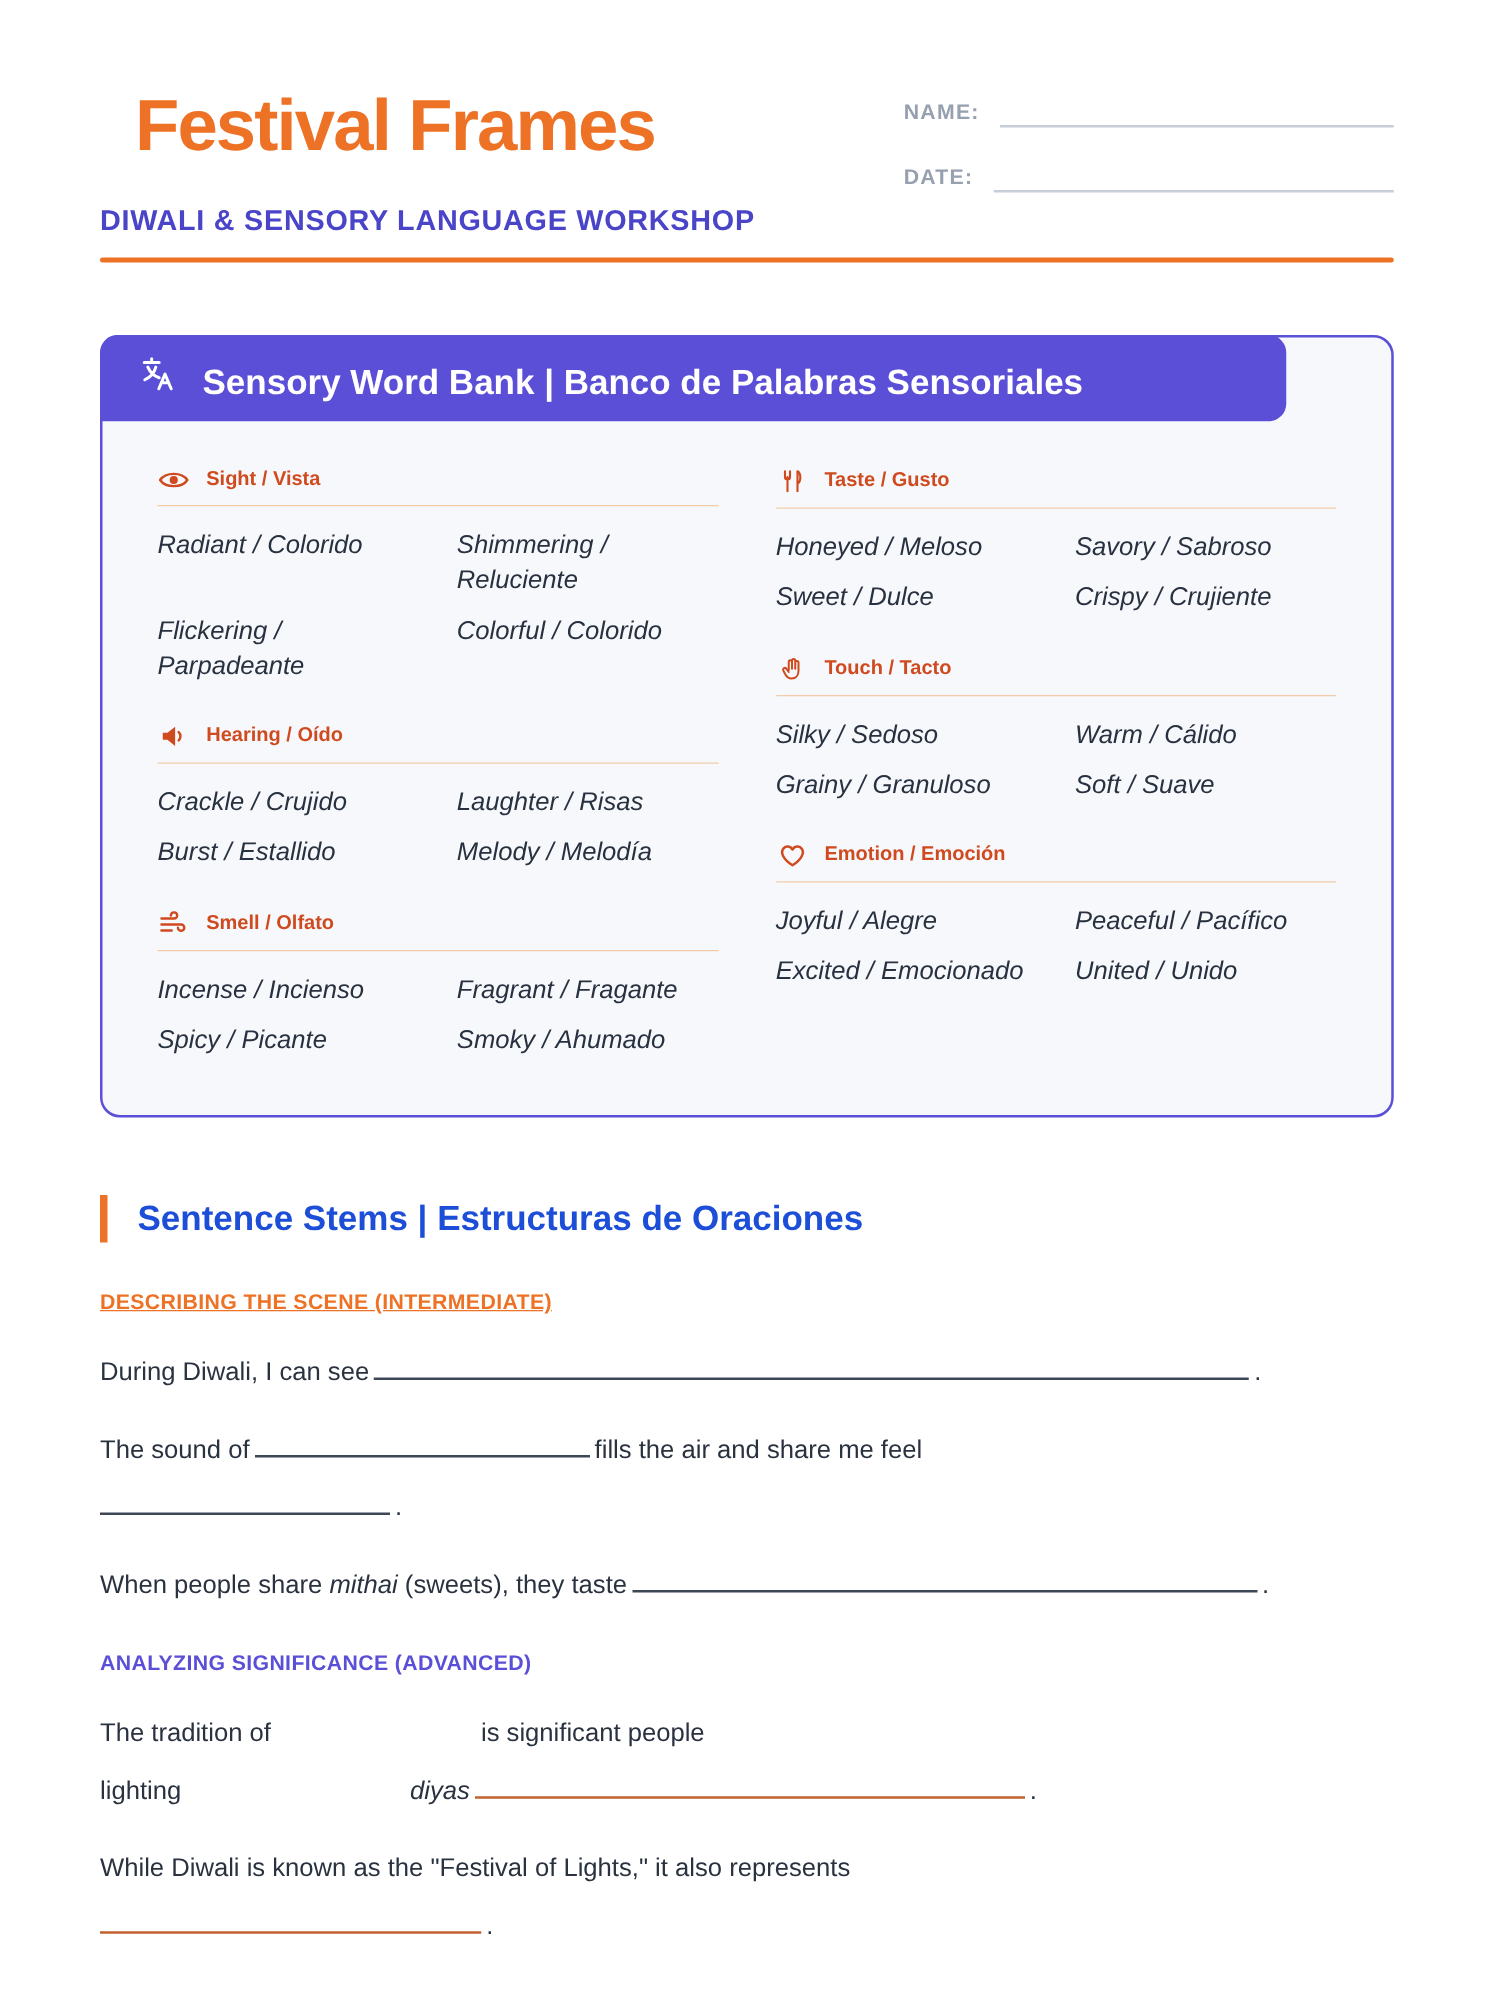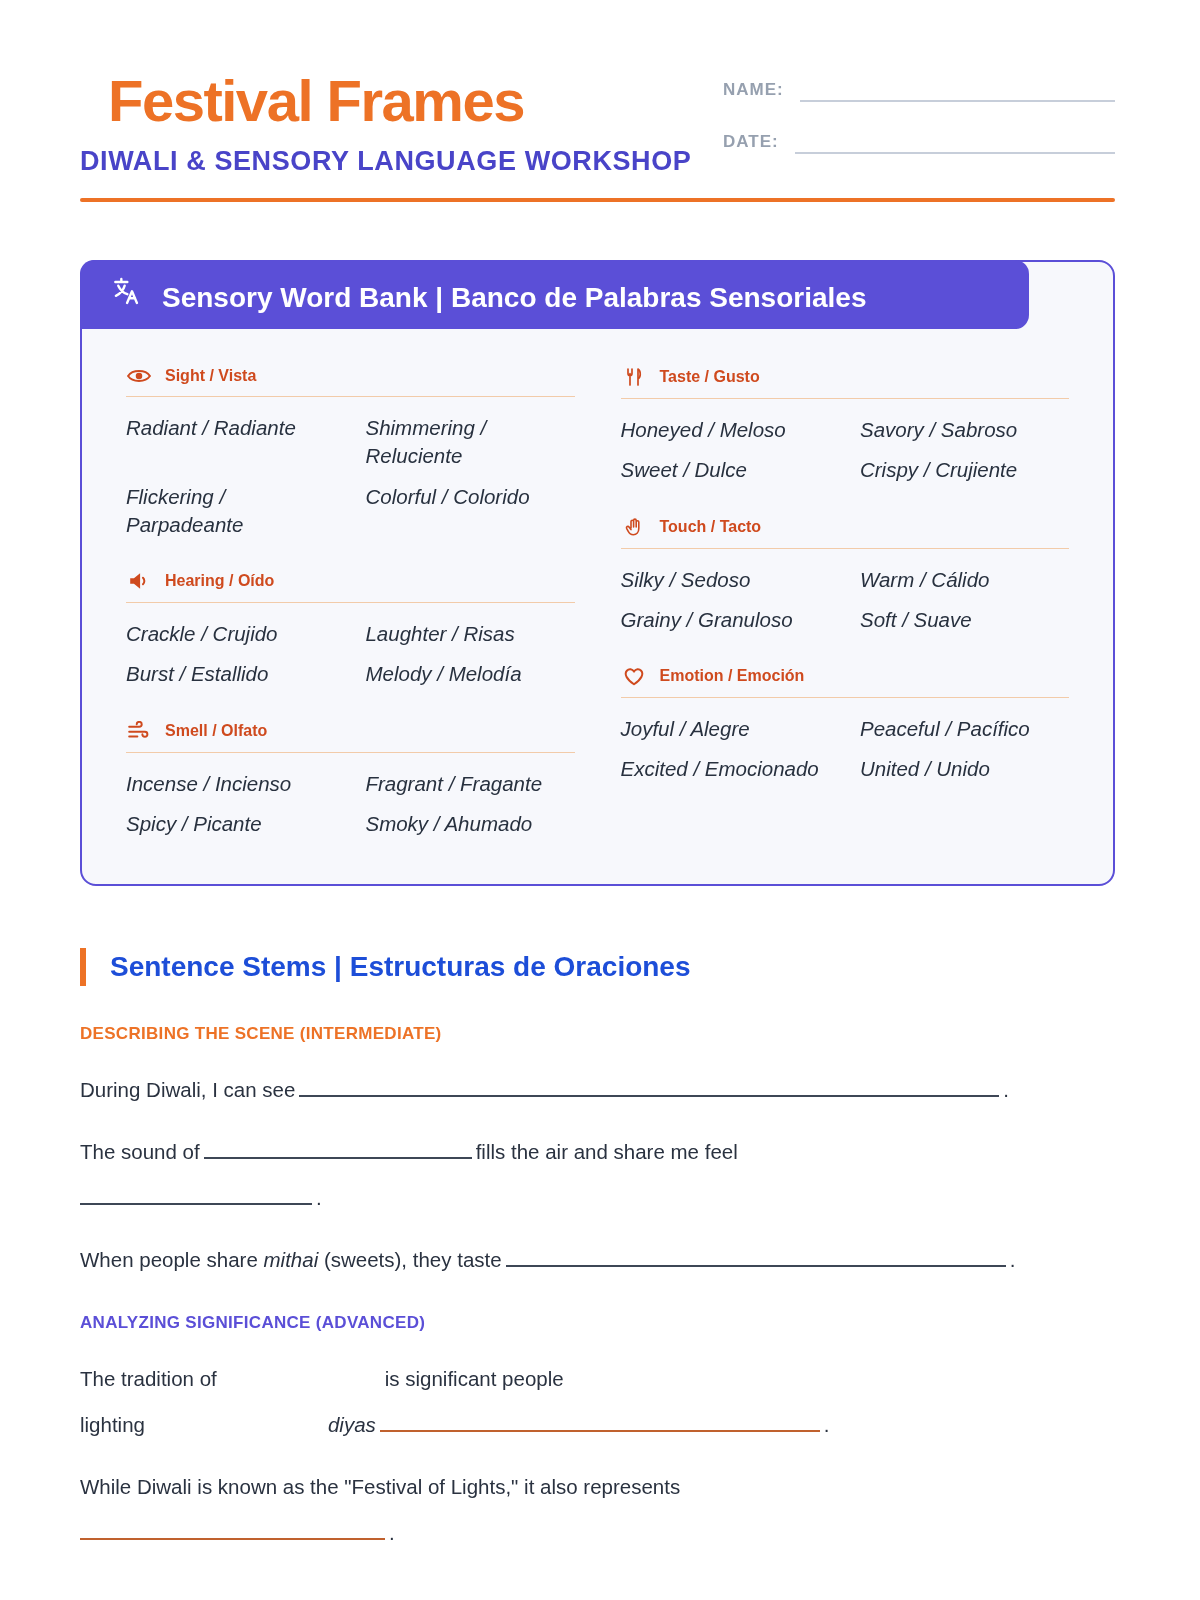--- a/index.html
+++ b/index.html
@@ -14,21 +14,21 @@
   }
   .page { padding:72px 85px 0 80px; }
 
   
   .header-row { display:flex; justify-content:space-between; align-items:flex-start; }
   .brand-title {
     font-size:58px; font-weight:800; letter-spacing:-1.5px;
     color:#ED7226; line-height:1.0;margin-left:28px;
   }
   .brand-subtitle {
-    margin-top:16px; font-size:27px; font-weight:700;
+    margin-top:33px; font-size:23px; font-weight:700;
     letter-spacing:0.6px; color:#4944C8;
   }
   .fields { width:392px; padding-top:6px; }
   .field-row { display:flex; align-items:flex-end; margin-bottom:28px; }
   .field-label { color:#96A0AF; font-weight:700; font-size:17px; letter-spacing:1px; margin-right:16px; padding-bottom:2px; }
   .field-line { flex:1; border-bottom:2px solid #C7CEDA; height:24px; }
   .top-rule { margin-top:16px; height:4px; background:#ED7226; border-radius:2px; border:none; }
 
   
   .wordbank {
@@ -59,21 +59,21 @@
   .words {
     display:grid; grid-template-columns:1.05fr 1fr; column-gap:20px; row-gap:12px;
     margin:17px 0 32px 0;
     font-style:italic; font-size:20.5px; line-height:1.38; color:#28313F;
   }
 
   
   .section-title { display:flex; align-items:center; gap:24px; margin-top:62px; font-size:28px; font-weight:700; color:#1d4ed8; }
   .section-bar { width:6px; height:38px; background:#ED7226; flex:none; }
   .sub-label { font-weight:700; font-size:17px; letter-spacing:0.3px; margin-top:38px; }
-  .sub-label.orange { color:#ED7226; }
+  .sub-label.orange { color:#ED7226;text-decoration:underline; }
   .sub-label.purple { color:#5B4FD7; }
   .stem { font-size:20.5px; margin-top:30px; line-height:1.55; color:#2A3240; }
   .stem .line2 { margin-top:14px; }
   .blank { display:inline-block; border-bottom:2.5px solid #3E4756; height:14px; margin:0 4px; }
   .blank.adv { border-bottom-color:#C0612E; }
   .gap { display:inline-block; height:1px; }
   .it { font-style:italic; }
 </style>
 </head>
 <body>
@@ -118,21 +118,21 @@
             <span class="icon">
               <svg viewBox="0 0 22 16" width="24" height="18" aria-hidden="true">
                 <path d="M1 8 C5 2 17 2 21 8 C17 14 5 14 1 8 Z" fill="none" stroke="currentColor" stroke-width="1.8"></path>
                 <circle cx="11" cy="8" r="3" fill="currentColor"></circle>
               </svg>
             </span>
             <span>Sight / Vista</span>
           </div>
           <hr class="cat-rule">
           <div class="words">
-            <span>Radiant / Radiante</span>
+            <span>Radiant / Colorido</span>
             <span>Shimmering / Reluciente</span>
             <span>Flickering / Parpadeante</span>
             <span>Colorful / Colorido</span>
           </div>
         </div>
 
         <div class="cat">
           <div class="cat-header">
             <span class="icon">
               <svg viewBox="0 0 20 18" width="22" height="20" aria-hidden="true">

